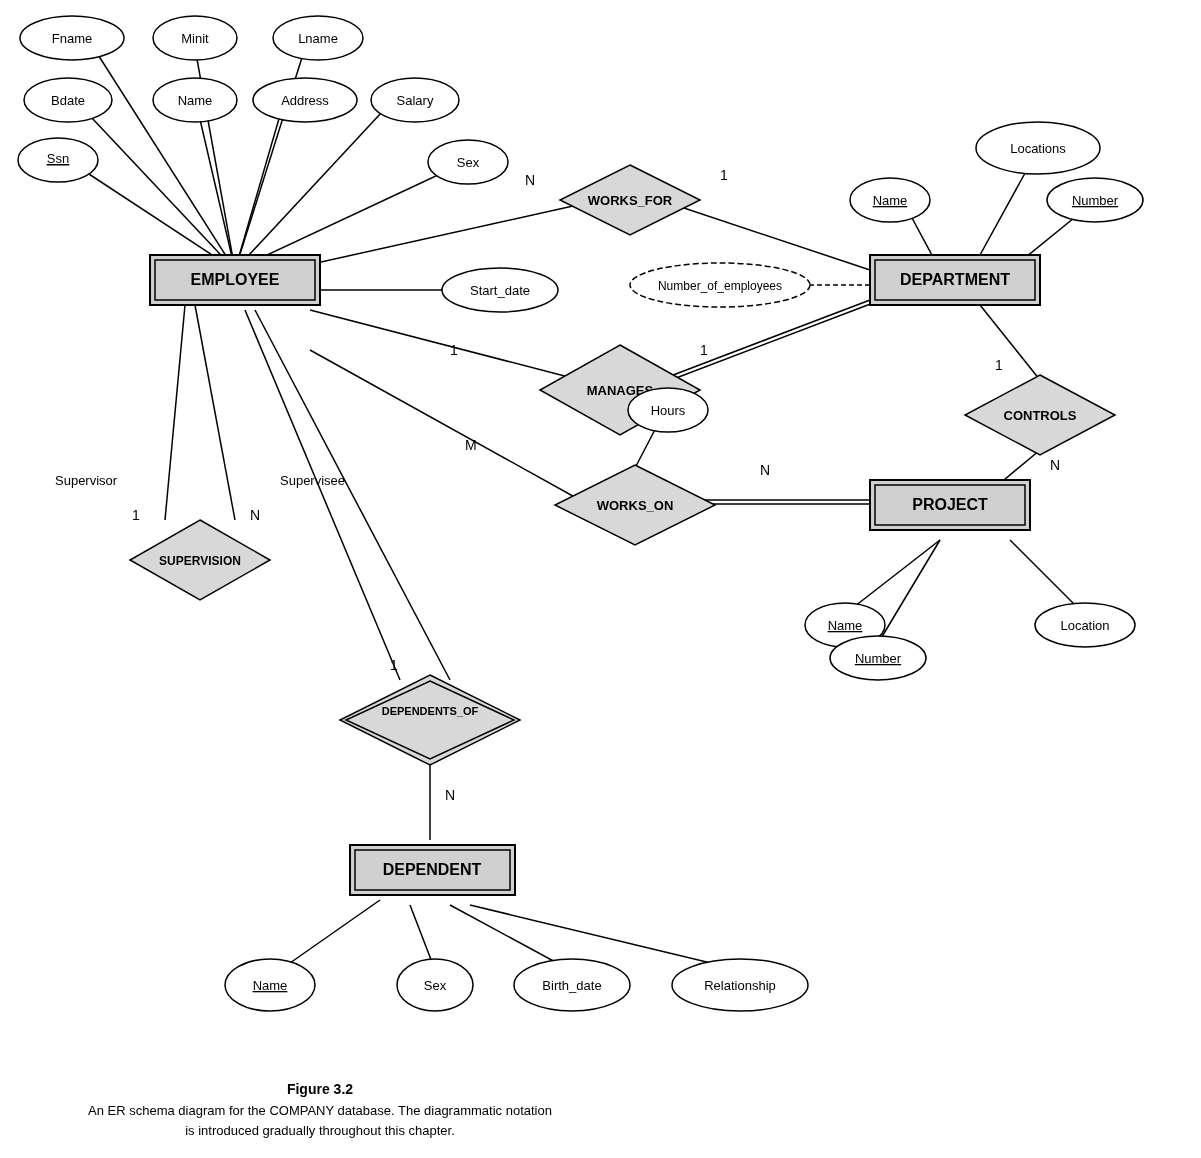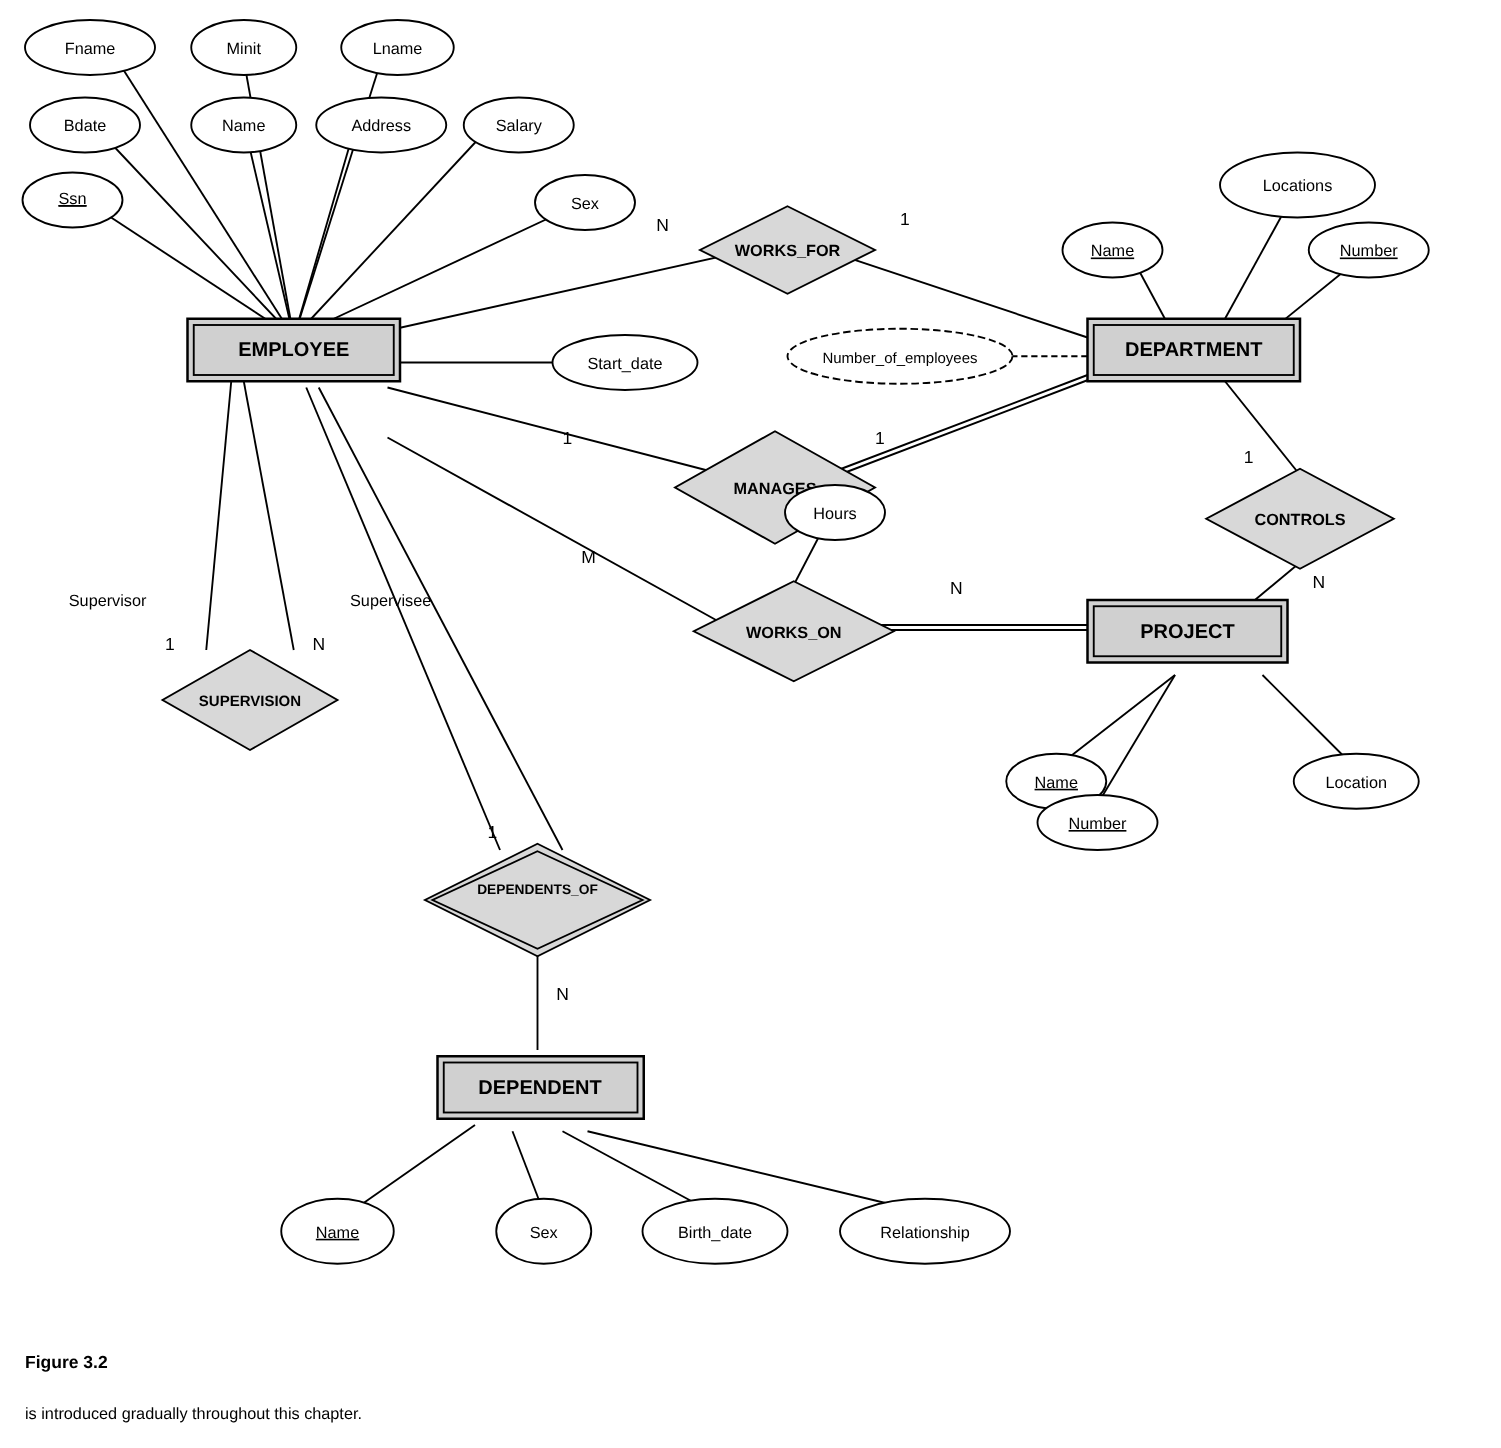--- a/index.html
+++ b/index.html
@@ -256,19 +256,19 @@
 
     <text x="280" y="485" font-size="13" font-family="Arial">Supervisee</text>
 
     <text x="390" y="670" font-size="14" font-family="Arial">1</text>
 
     <text x="445" y="800" font-size="14" font-family="Arial">N</text>
 
   </svg>
 </div>
 
-<div class="caption-area" style="position:absolute; bottom:18px; left:20px;">
+<div class="caption-area" style="position:absolute; bottom:18px; left:20px;text-align:center;">
   <div class="caption-title">Figure 3.2</div>
   <div class="caption-text">
-    <br>
+    <span>An ER schema diagram for the COMPANY database. The diagrammatic notation</span><br>
     <span>is introduced gradually throughout this chapter.</span>
   </div>
 </div>
 
 </body></html>

